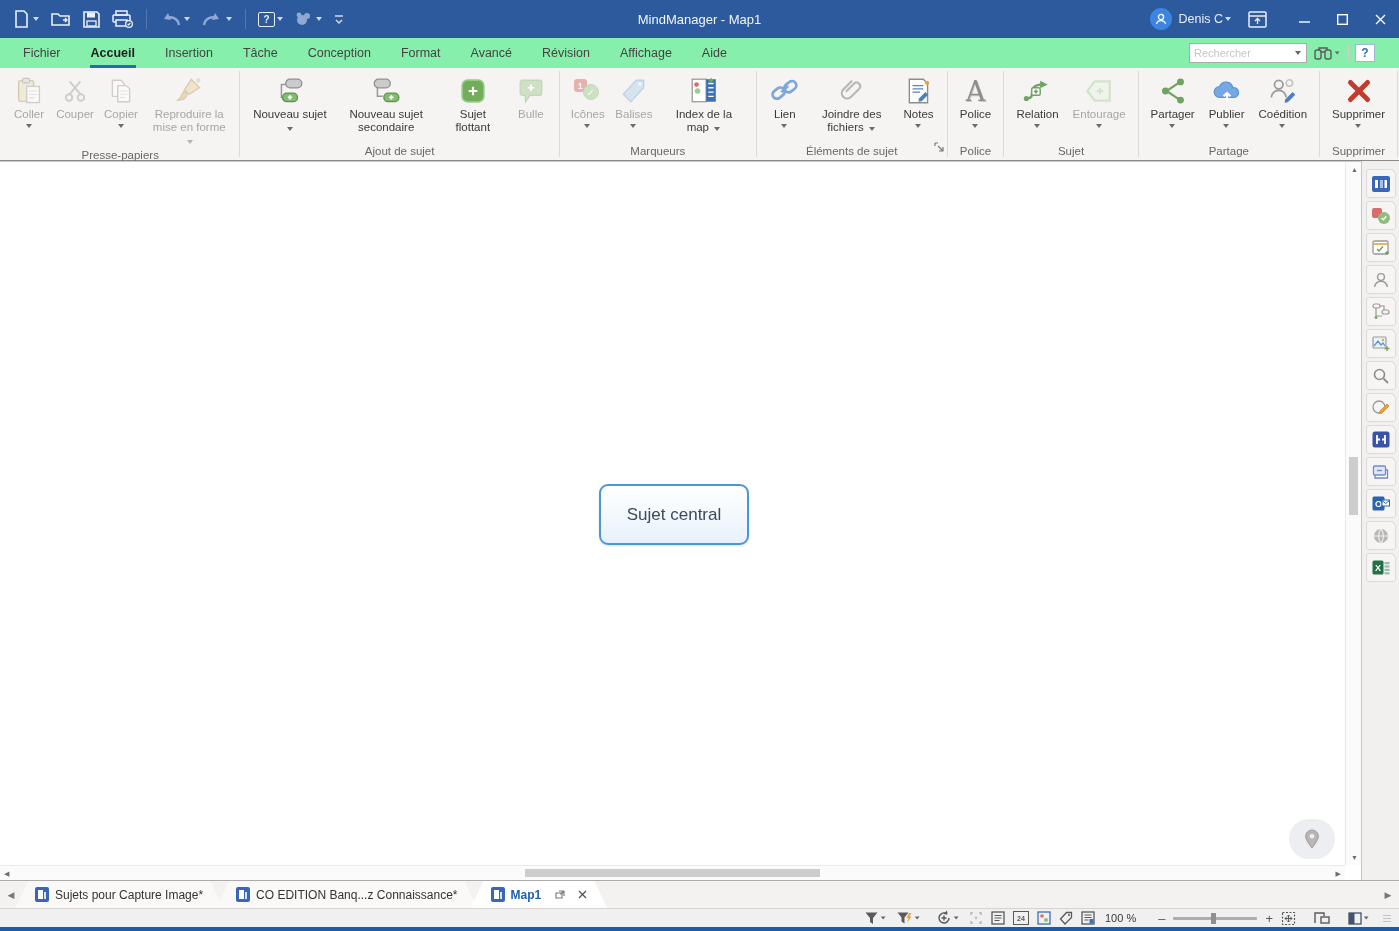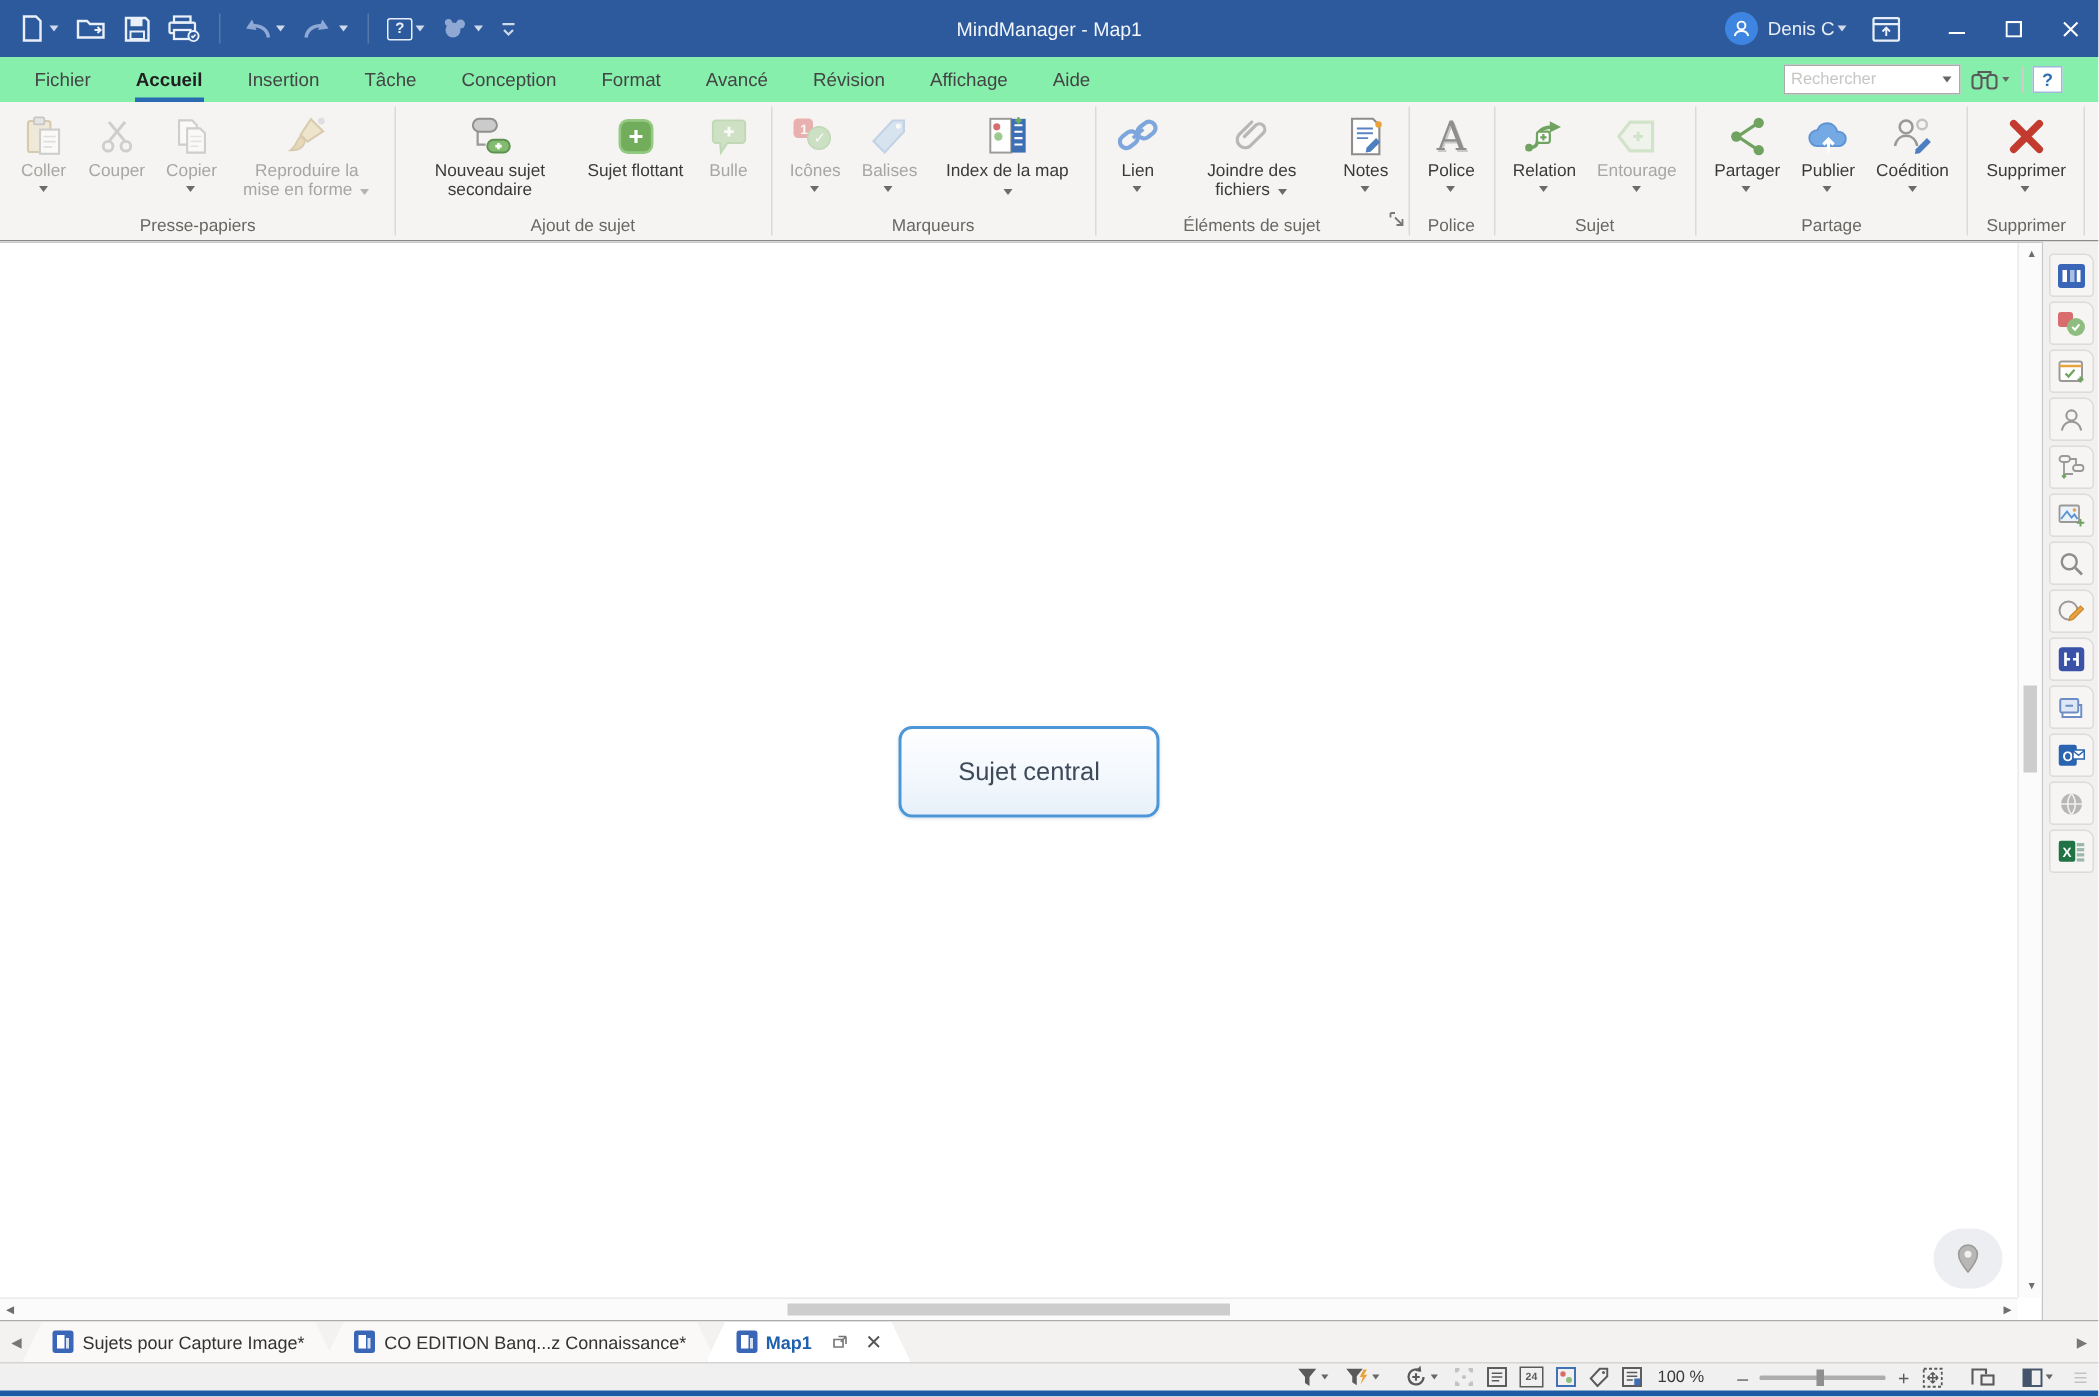--- a/index.html
+++ b/index.html
@@ -55,21 +55,21 @@
   .rsep { width:1px; background:#DCDAD8; margin:3px 1px; }
   .launcher { position:absolute; right:2px; bottom:4px; }
   .glyphA { font-family:"DejaVu Serif", serif; font-size:27px; line-height:27px; color:#8E8E8E; text-shadow:1px 1px 0 #C9C9C9; }
   .ic-stack { position:relative; width:30px; height:28px; }
   .ic-red1 { position:absolute; left:1px; top:2px; width:13px; height:13px; background:#DC7070; border-radius:3px; color:#fff; font-size:9px; font-weight:bold; display:flex; align-items:center; justify-content:center; }
   .ic-greenck { position:absolute; left:10px; top:7px; width:16px; height:16px; background:#A5CE98; border-radius:50%; color:#fff; font-size:10px; display:flex; align-items:center; justify-content:center; border:1px solid #8DBD7E; }
 
   
   .main { flex:1 1 auto; display:flex; border-bottom:1px solid #ABABAB; min-height:0; }
   .canvas-wrap { flex:1; position:relative; background:#fff; border-top:1px solid #C9C9C9; min-width:0; }
-  .central-topic { position:absolute; left:599px; top:322px; width:174px; height:61px; border:2px solid #4C96D7; border-radius:9px; background:linear-gradient(180deg,#FEFEFF 0%,#F3F8FD 55%,#E7F0FA 100%); display:flex; align-items:center; justify-content:center; font-size:17px; color:#3E4A59; box-shadow:0 1px 2px rgba(120,150,180,.25); }
+  .central-topic { position:absolute; left:599px; top:322px; width:150px; height:61px; border:2px solid #4C96D7; border-radius:9px; background:linear-gradient(180deg,#FEFEFF 0%,#F3F8FD 55%,#E7F0FA 100%); display:flex; align-items:center; justify-content:center; font-size:17px; color:#3E4A59; box-shadow:0 1px 2px rgba(120,150,180,.25); }
   .pin-btn { position:absolute; right:26px; bottom:21px; width:46px; height:40px; border-radius:20px; background:#EDEEF1; display:flex; align-items:center; justify-content:center; }
   
   .vscroll { position:absolute; top:0; right:0; bottom:15px; width:16px; background:#FBFBFB; border-left:1px solid #EAEAEA; }
   .vthumb { position:absolute; left:3px; right:3px; top:295px; height:58px; background:#CDCDCD; }
   .hscroll { position:absolute; left:0; right:16px; bottom:0; height:15px; background:#FBFBFB; border-top:1px solid #EAEAEA; }
   .hthumb { position:absolute; top:3px; bottom:3px; left:525px; width:295px; background:#CDCDCD; }
   .sarrow { position:absolute; color:#6E6E6E; font-size:7px; line-height:7px; }
   
   .sidebar { flex:0 0 38px; background:#F1F0EF; border-left:1px solid #C9C7C5; display:flex; flex-direction:column; align-items:center; padding-top:8px; gap:3px; }
   .sb-item { width:30px; height:29px; display:flex; align-items:center; justify-content:center; border:1px solid #DDDBD9; border-radius:3px 6px 3px 3px; background:#F6F5F4; }
@@ -281,20 +281,31 @@
     </div>
     <div class="rgl">Presse-papiers</div>
   </div>
   <div class="rsep"></div>
 
   <div class="rgroup">
     <div class="rbtns">
       <div class="rbtn">
         <div class="ricon">
           <svg width="30" height="30" viewBox="0 0 28 28">
+              <path d="M10 8 H6 V20 h2" stroke="#9A9A9A" stroke-width="1.4" fill="none"></path>
+              <rect x="10" y="3" width="15" height="8" rx="4" fill="#CBCBCB" stroke="#8F8F8F" stroke-width="1.2"></rect>
+              <rect x="7" y="16" width="14" height="8" rx="4" fill="#83BC70" stroke="#5E9150" stroke-width="1.2"></rect>
+              <path d="M14 18 v4 M12 20 h4" stroke="#fff" stroke-width="1.6"></path>
+            </svg>
+        </div>
+        <div class="rlabel"><span>Nouveau sujet</span> <span class="ci"></span></div>
+      </div>
+      <div class="rbtn">
+        <div class="ricon">
+          <svg width="30" height="30" viewBox="0 0 28 28">
               <path d="M6 11 v8 h5" stroke="#9A9A9A" stroke-width="1.4" fill="none"></path>
               <rect x="3" y="3" width="15" height="8" rx="4" fill="#CBCBCB" stroke="#8F8F8F" stroke-width="1.2"></rect>
               <rect x="12" y="16" width="14" height="8" rx="4" fill="#83BC70" stroke="#5E9150" stroke-width="1.2"></rect>
               <path d="M19 18 v4 M17 20 h4" stroke="#fff" stroke-width="1.6"></path>
             </svg>
         </div>
         <div class="rlabel" style="max-width:102px"><span>Nouveau sujet secondaire</span></div>
       </div>
       <div class="rbtn">
         <div class="ricon">

